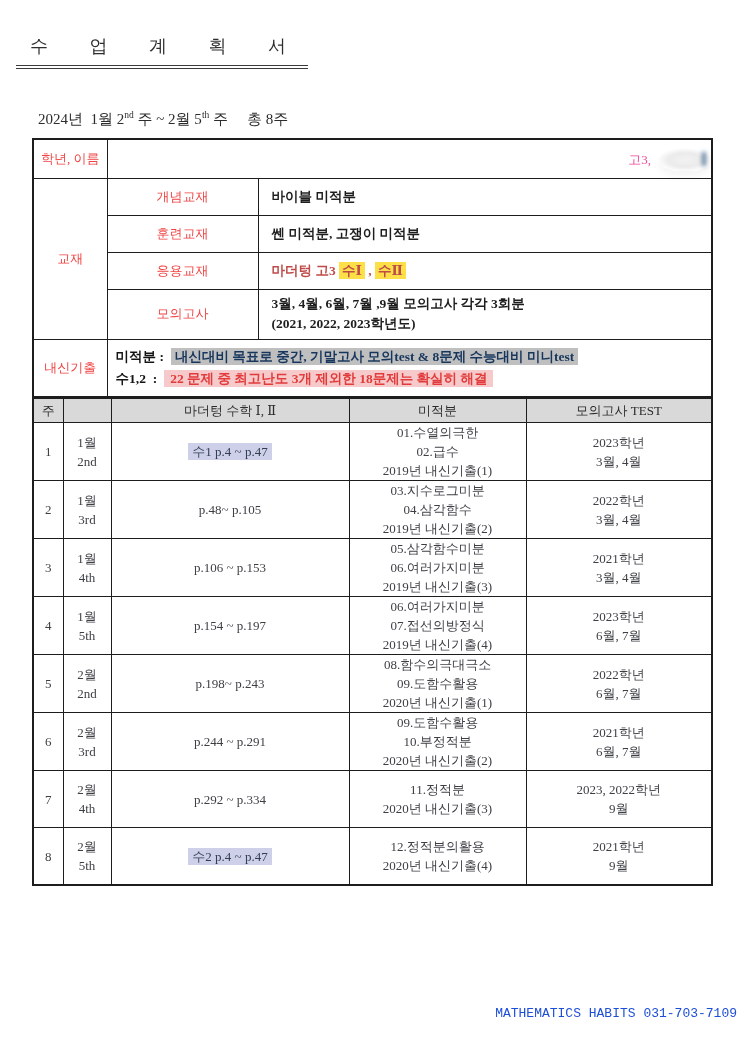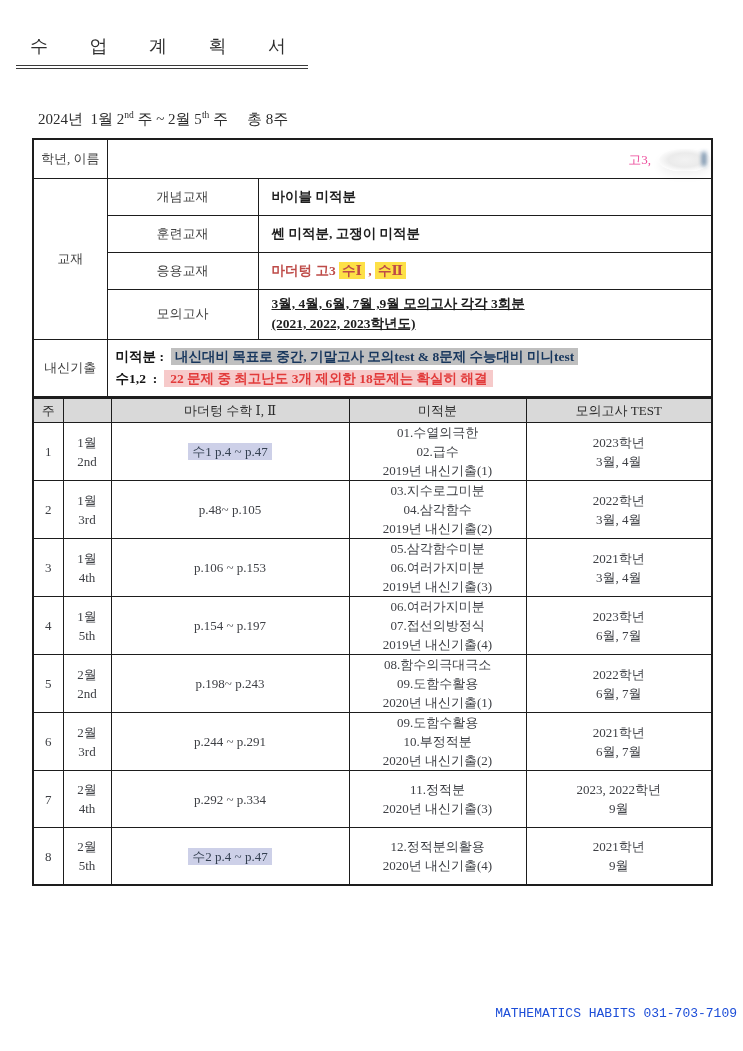--- a/index.html
+++ b/index.html
@@ -17,23 +17,23 @@
   
   .date-line{position:absolute;top:110px;left:38px;font-size:15px;color:#2c2c2c;white-space:pre;}
   .date-line .sup{font-size:9.5px;vertical-align:super;letter-spacing:0;}
   .date-total{margin-left:19px;}
   
   .tables{position:absolute;top:138px;left:32px;width:679px;}
   table{border-collapse:collapse;table-layout:fixed;width:679px;}
   td,th{border:1px solid #1d1d1d;padding:0;font-weight:normal;}
   .info-tbl{border:2px solid #1d1d1d;}
   .sched-tbl{border:2px solid #1d1d1d;margin-top:-1px;}
-  .lbl{font-size:13px;text-align:center;color:#404040;}
+  .lbl{font-size:13px;text-align:center;color:#ef4444;}
   .val{font-size:13.5px;font-weight:bold;color:#1e1e1e;text-align:left;padding-left:13px;}
-  .val div{line-height:20px;text-decoration:underline;}
+  .val div{line-height:20px;}
   .grade-cell{font-size:13px;text-align:right;color:#ec4899;}
   .name-blur{
     display:inline-block;position:relative;width:52px;height:22px;margin:0 0 -7px 8px;
     border-radius:50%/60%;
     background:radial-gradient(ellipse at center,#f2f2f2 0%,#ebebeb 45%,#ffffff 78%);
     box-shadow:0 5px 9px rgba(0,0,0,0.05);
   }
   .name-blur::after{
     content:"";position:absolute;right:5px;top:3px;width:4px;height:14px;
     background:#4a6e93;filter:blur(2px);opacity:.85;

